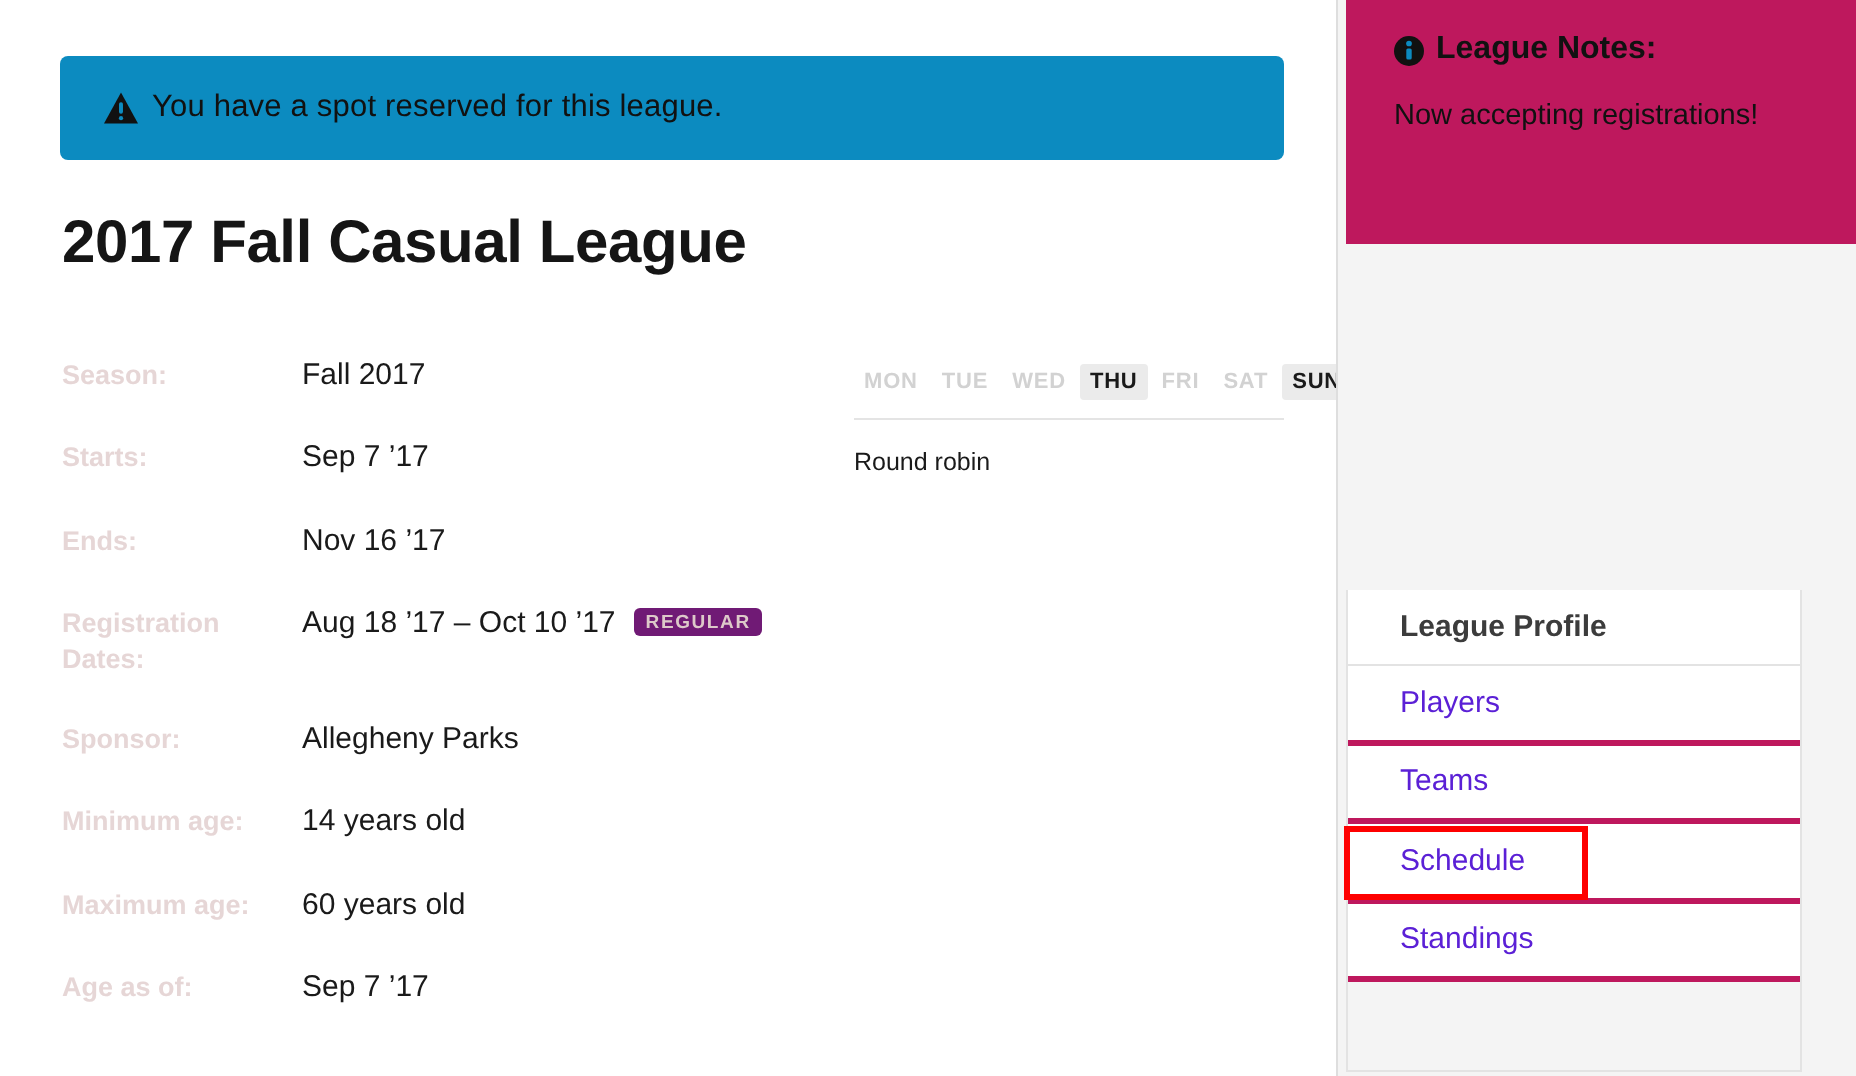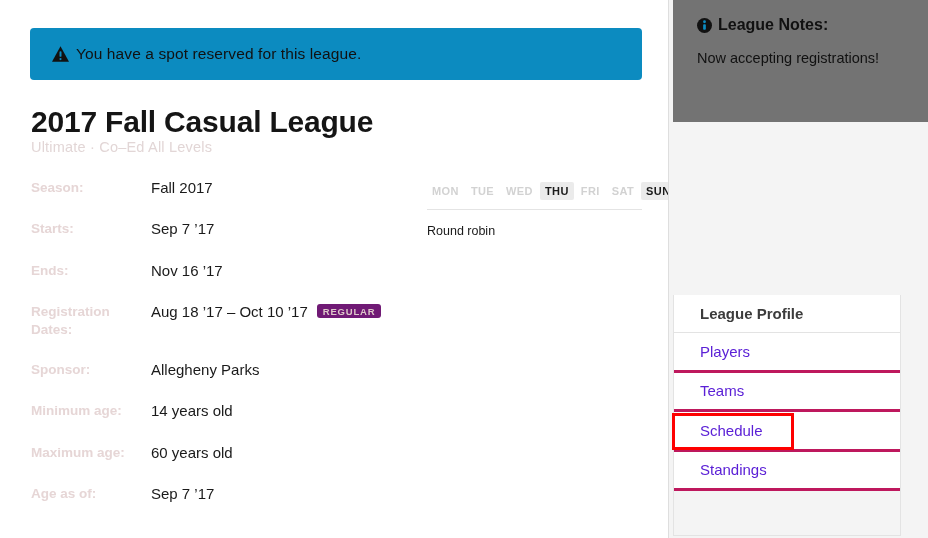--- a/index.html
+++ b/index.html
@@ -162,21 +162,21 @@
     background: #f4f4f4;
     border-left: 1px solid #dedede;
     box-sizing: border-box;
   }
   .notes-box {
     position: absolute;
     left: 4px;
     top: 0;
     width: 256px;
     height: 122px;
-    background: #737373;
+    background: #be185d;
     box-sizing: border-box;
     padding: 16px 20px 0 24px;
   }
   .notes-head {
     display: flex;
     align-items: center;
     font-size: 16px;
     font-weight: bold;
     color: #111111;
     margin-bottom: 12px;
@@ -302,21 +302,20 @@
   <div class="alert-banner">
     <svg class="alert-icon" viewBox="0 0 24 22">
       <path d="M12 0 L24 22 L0 22 Z" fill="#111111"></path>
       <rect x="10.6" y="7" width="2.8" height="8" rx="1.3" fill="#0c8bc0"></rect>
       <circle cx="12" cy="18.2" r="1.5" fill="#0c8bc0"></circle>
     </svg>
     <span class="alert-text">You have a spot reserved for this league.</span>
   </div>
 
   <div class="page-title">2017 Fall Casual League</div>
-  <div class="page-subtitle">Ultimate · Co–Ed All Levels</div>
 
   <div class="details">
     <div class="detail-row">
       <div class="detail-label">Season:</div>
       <div class="detail-value">
           <span>Fall 2017</span>
         </div>
     </div>
     <div class="detail-row">
       <div class="detail-label">Starts:</div>

